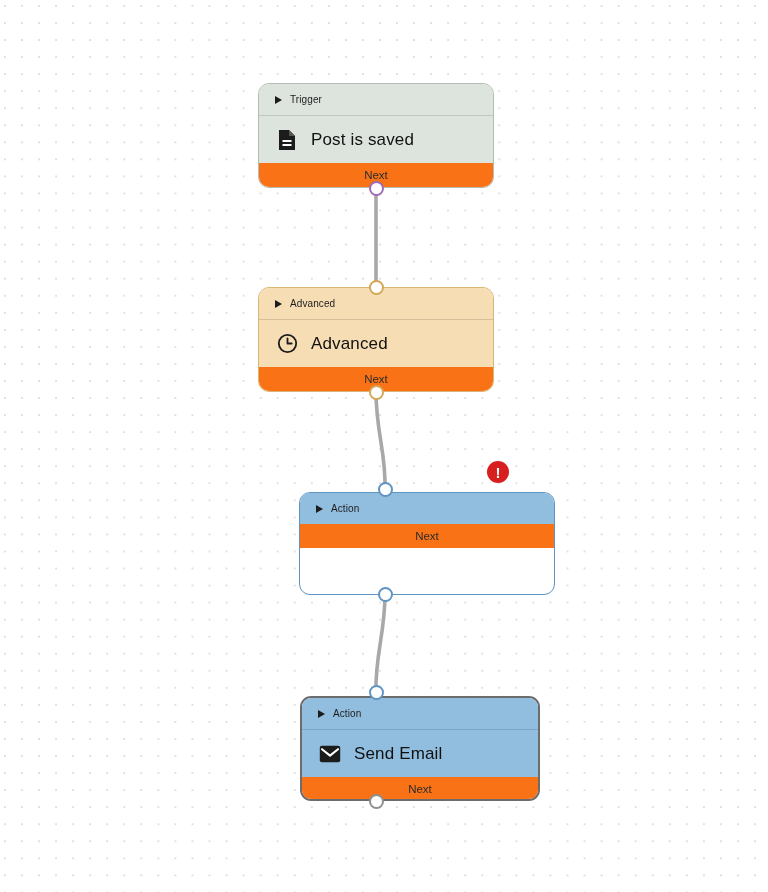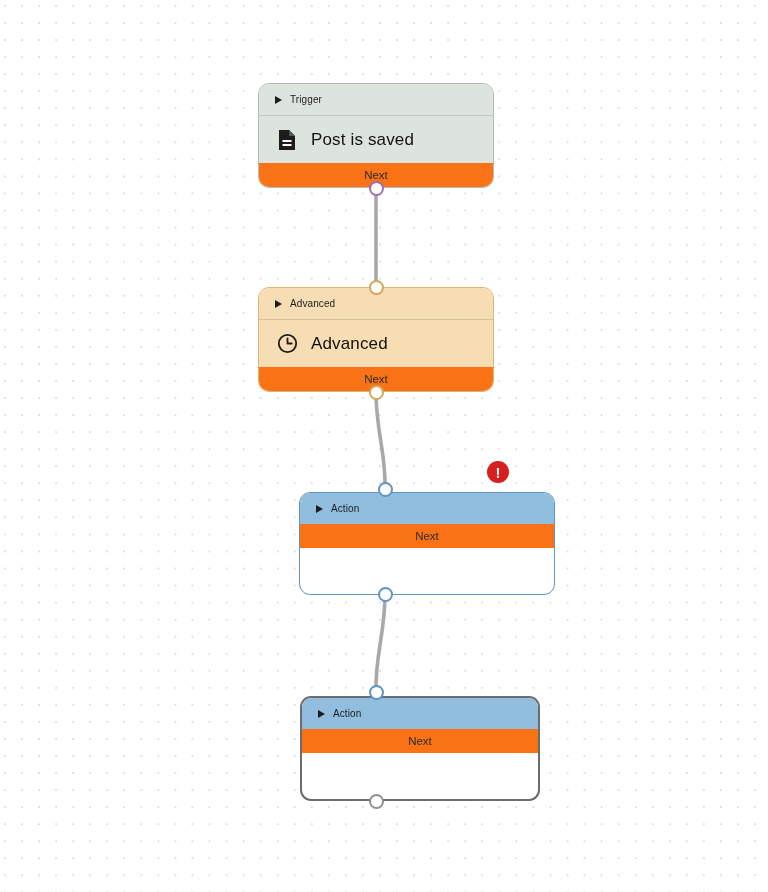--- a/index.html
+++ b/index.html
@@ -214,20 +214,29 @@
     <div class="node-foot">
       <span>Next</span>
     </div>
   </div>
 
   <div class="node action sel" style="left:258px; top:696px; width:240px; height:105px;">
     <div class="node-head">
       <span class="caret"></span>
       <span>Action</span>
     </div>
+    <div class="node-body">
+      <span class="node-icon">
+        <svg width="22" height="18" viewBox="0 0 22 18" xmlns="http://www.w3.org/2000/svg">
+          <rect x="0.8" y="0.8" width="20.4" height="16.4" rx="2" fill="#1c1c1c"></rect>
+          <path d="M3 4.2 L11 10.6 L19 4.2" fill="none" stroke="#ffffff" stroke-width="2.1" stroke-linecap="round" stroke-linejoin="round"></path>
+        </svg>
+      </span>
+      <span class="node-title">Send Email</span>
+    </div>
     <div class="node-foot">
       <span>Next</span>
     </div>
   </div>
 
   <div class="port purple" style="left:368.5px; top:180.5px;"></div>
   <div class="port tan" style="left:368.5px; top:279.5px;"></div>
   <div class="port tan" style="left:368.5px; top:384.5px;"></div>
   <div class="port blue" style="left:377.5px; top:481.5px;"></div>
   <div class="port blue" style="left:377.5px; top:586.5px;"></div>

